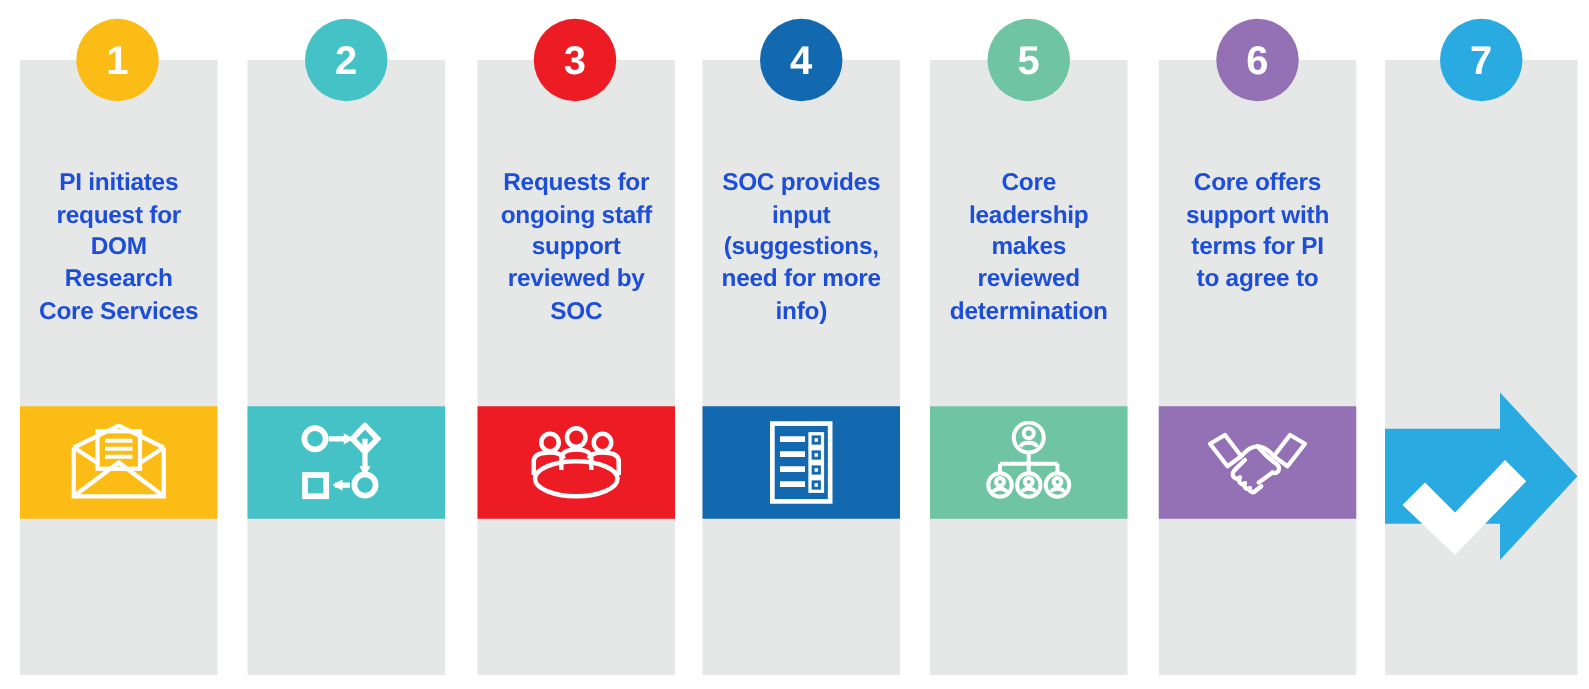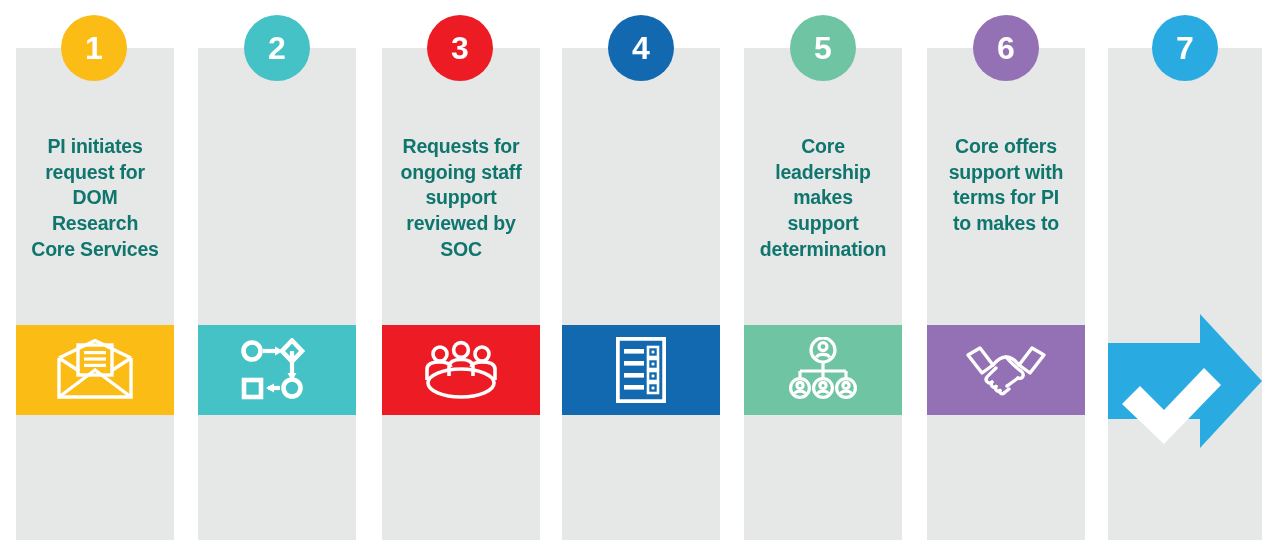--- a/index.html
+++ b/index.html
@@ -15,21 +15,21 @@
   .step-badge{
     position:absolute;top:-33px;left:50%;transform:translateX(-50%);
     width:66px;height:66px;border-radius:50%;
     display:flex;align-items:center;justify-content:center;
     color:#ffffff;font-size:32px;font-weight:bold;line-height:1;
     z-index:3;
   }
 
   .step-text{
     position:absolute;left:4px;right:4px;top:86px;
-    text-align:center;color:#0f766e;
+    text-align:center;color:#1d4ed8;
     font-size:19.5px;font-weight:bold;line-height:1.32;
     letter-spacing:-0.2px;
     white-space:pre-line;
     z-index:2;
   }
 
   .step-iconband{
     position:absolute;left:0;right:0;top:277px;height:90px;
     display:flex;align-items:center;justify-content:center;
     z-index:2;
@@ -130,20 +130,25 @@
         </svg>
       </span>
     </div>
   </div>
 
   <div class="step" style="left:562px;">
     <div class="step-col"></div>
     <div class="step-badge" style="background:#1269b0;left:79px;">
       <span>4</span>
     </div>
+    <div class="step-text">SOC provides
+input
+(suggestions,
+need for more
+info)</div>
     <div class="step-iconband" style="background:#1269b0;">
       <span>
         <svg width="50" height="66" viewBox="0 0 50 66">
           <rect x="1.5" y="1.5" width="47" height="63" fill="none" stroke="#ffffff" stroke-width="4.5"></rect>
           <g fill="#ffffff">
             <rect x="8" y="12" width="20" height="4.6"></rect>
             <rect x="8" y="24" width="20" height="4.6"></rect>
             <rect x="8" y="36" width="20" height="4.6"></rect>
             <rect x="8" y="48" width="20" height="4.6"></rect>
           </g>
@@ -165,21 +170,21 @@
   </div>
 
   <div class="step" style="left:744px;">
     <div class="step-col"></div>
     <div class="step-badge" style="background:#6fc4a4;left:79px;">
       <span>5</span>
     </div>
     <div class="step-text">Core
 leadership
 makes
-support
+reviewed
 determination</div>
     <div class="step-iconband" style="background:#6fc4a4;">
       <span>
         <svg width="70" height="66" viewBox="0 0 70 66">
           <g fill="none" stroke="#ffffff" stroke-width="3.2">
             <circle cx="35" cy="13" r="12"></circle>
             <circle cx="35" cy="9.6" r="4"></circle>
             <path d="M28.4 20.5 C29.8 16.2 40.2 16.2 41.6 20.5"></path>
             <path d="M35 25 L35 34 M12 34 L58 34 M12 34 L12 41 M35 34 L35 41 M58 34 L58 41"></path>
             <circle cx="12" cy="51" r="9.4"></circle>
@@ -198,21 +203,21 @@
   </div>
 
   <div class="step" style="left:927px;">
     <div class="step-col"></div>
     <div class="step-badge" style="background:#9471b4;left:79px;">
       <span>6</span>
     </div>
     <div class="step-text">Core offers
 support with
 terms for PI
-to makes to</div>
+to agree to</div>
     <div class="step-iconband" style="background:#9471b4;">
       <span>
         <svg width="86" height="58" viewBox="0 0 86 58">
           <g fill="none" stroke="#ffffff" stroke-width="3.4" stroke-linejoin="round" stroke-linecap="round">
             <path d="M5 14 L17 7 L30 24 L19 32 Z"></path>
             <path d="M81 14 L69 7 L56 24 L67 32 Z"></path>
             <path d="M30 24 C34 19 39 16 43 16 C47 16 52 19 56 24"></path>
             <path d="M43 16 C46.5 20 52 26 58 30 C62 33 60 39 55 37"></path>
             <path d="M33 27 C30 30 26 33.5 24 36 C21.5 39 25 44 29 41"></path>
             <path d="M29 41 C27 43.5 29.5 48 33 45.5"></path>

